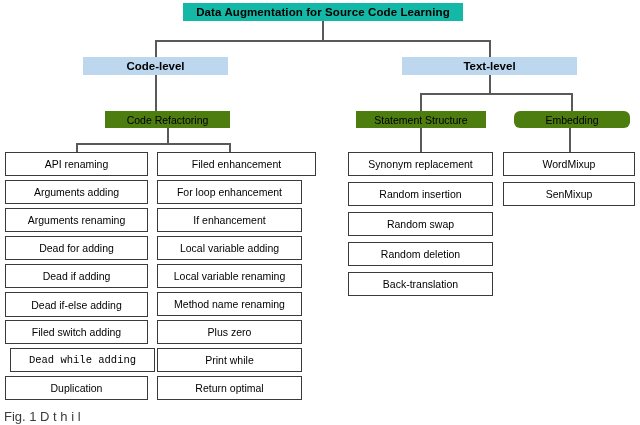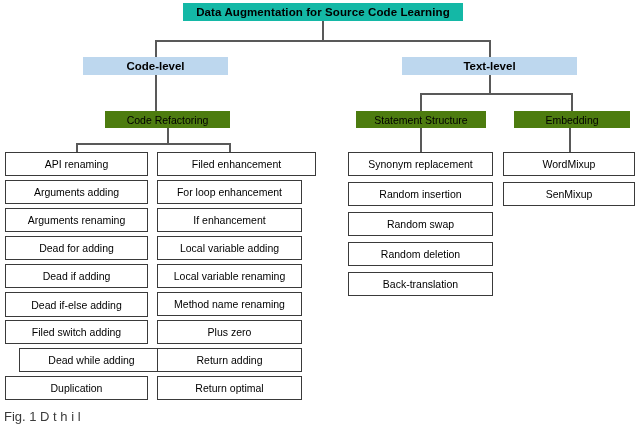--- a/index.html
+++ b/index.html
@@ -71,40 +71,40 @@
   <div class="node root" style="left:183px;top:3px;width:280px;height:18px;">Data Augmentation for Source Code Learning</div>
 
   <div class="node lvl2" style="left:83px;top:57px;width:145px;height:18px;">Code-level</div>
 
   <div class="node lvl2" style="left:402px;top:57px;width:175px;height:18px;">Text-level</div>
 
   <div class="node lvl3" style="left:105px;top:111px;width:125px;height:17px;">Code Refactoring</div>
 
   <div class="node lvl3" style="left:356px;top:111px;width:130px;height:17px;">Statement Structure</div>
 
-  <div class="node lvl3" style="left:514px;top:111px;width:116px;height:17px;">Embedding</div>
+  <div class="node lvl3" style="left:514px;top:111px;width:116px;height:17px;border-radius:6px;">Embedding</div>
 
   <div class="node leaf" style="left:5px;top:152px;width:143px;height:24px;">API renaming</div>
   <div class="node leaf" style="left:5px;top:180px;width:143px;height:24px;">Arguments adding</div>
   <div class="node leaf" style="left:5px;top:208px;width:143px;height:24px;">Arguments renaming</div>
   <div class="node leaf" style="left:5px;top:236px;width:143px;height:24px;">Dead for adding</div>
   <div class="node leaf" style="left:5px;top:264px;width:143px;height:24px;">Dead if adding</div>
   <div class="node leaf" style="left:5px;top:292px;width:143px;height:25px;">Dead if-else adding</div>
   <div class="node leaf" style="left:5px;top:320px;width:143px;height:24px;">Filed switch adding</div>
-  <div class="node leaf" style="left:19px;top:348px;width:145px;height:24px;">Dead while adding</div>
+  <div class="node leaf" style="left:10px;top:348px;width:145px;height:24px;font-family:Liberation Mono, monospace;">Dead while adding</div>
   <div class="node leaf" style="left:5px;top:376px;width:143px;height:24px;">Duplication</div>
 
   <div class="node leaf" style="left:157px;top:152px;width:159px;height:24px;">Filed enhancement</div>
   <div class="node leaf" style="left:157px;top:180px;width:145px;height:24px;">For loop enhancement</div>
   <div class="node leaf" style="left:157px;top:208px;width:145px;height:24px;">If enhancement</div>
   <div class="node leaf" style="left:157px;top:236px;width:145px;height:24px;">Local variable adding</div>
   <div class="node leaf" style="left:157px;top:264px;width:145px;height:24px;">Local variable renaming</div>
   <div class="node leaf" style="left:157px;top:292px;width:145px;height:24px;">Method name renaming</div>
   <div class="node leaf" style="left:157px;top:320px;width:145px;height:24px;">Plus zero</div>
-  <div class="node leaf" style="left:157px;top:348px;width:145px;height:24px;">Return adding</div>
+  <div class="node leaf" style="left:157px;top:348px;width:145px;height:24px;">Print while</div>
   <div class="node leaf" style="left:157px;top:376px;width:145px;height:24px;">Return optimal</div>
 
   <div class="node leaf" style="left:348px;top:152px;width:145px;height:24px;">Synonym replacement</div>
   <div class="node leaf" style="left:348px;top:182px;width:145px;height:24px;">Random insertion</div>
   <div class="node leaf" style="left:348px;top:212px;width:145px;height:24px;">Random swap</div>
   <div class="node leaf" style="left:348px;top:242px;width:145px;height:24px;">Random deletion</div>
   <div class="node leaf" style="left:348px;top:272px;width:145px;height:24px;">Back-translation</div>
 
   <div class="node leaf" style="left:503px;top:152px;width:132px;height:24px;">WordMixup</div>
   <div class="node leaf" style="left:503px;top:182px;width:132px;height:24px;">SenMixup</div>

